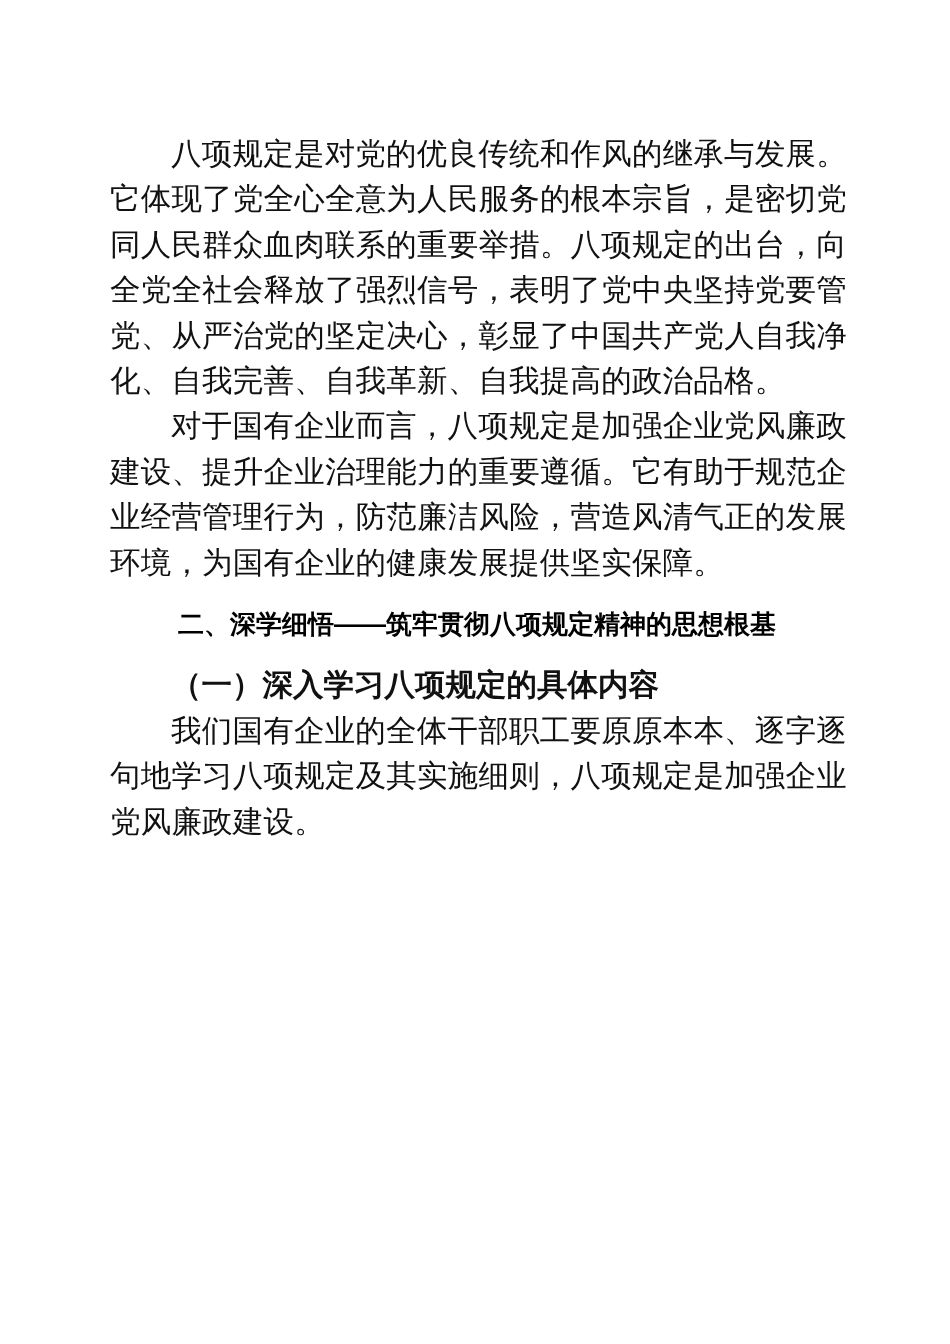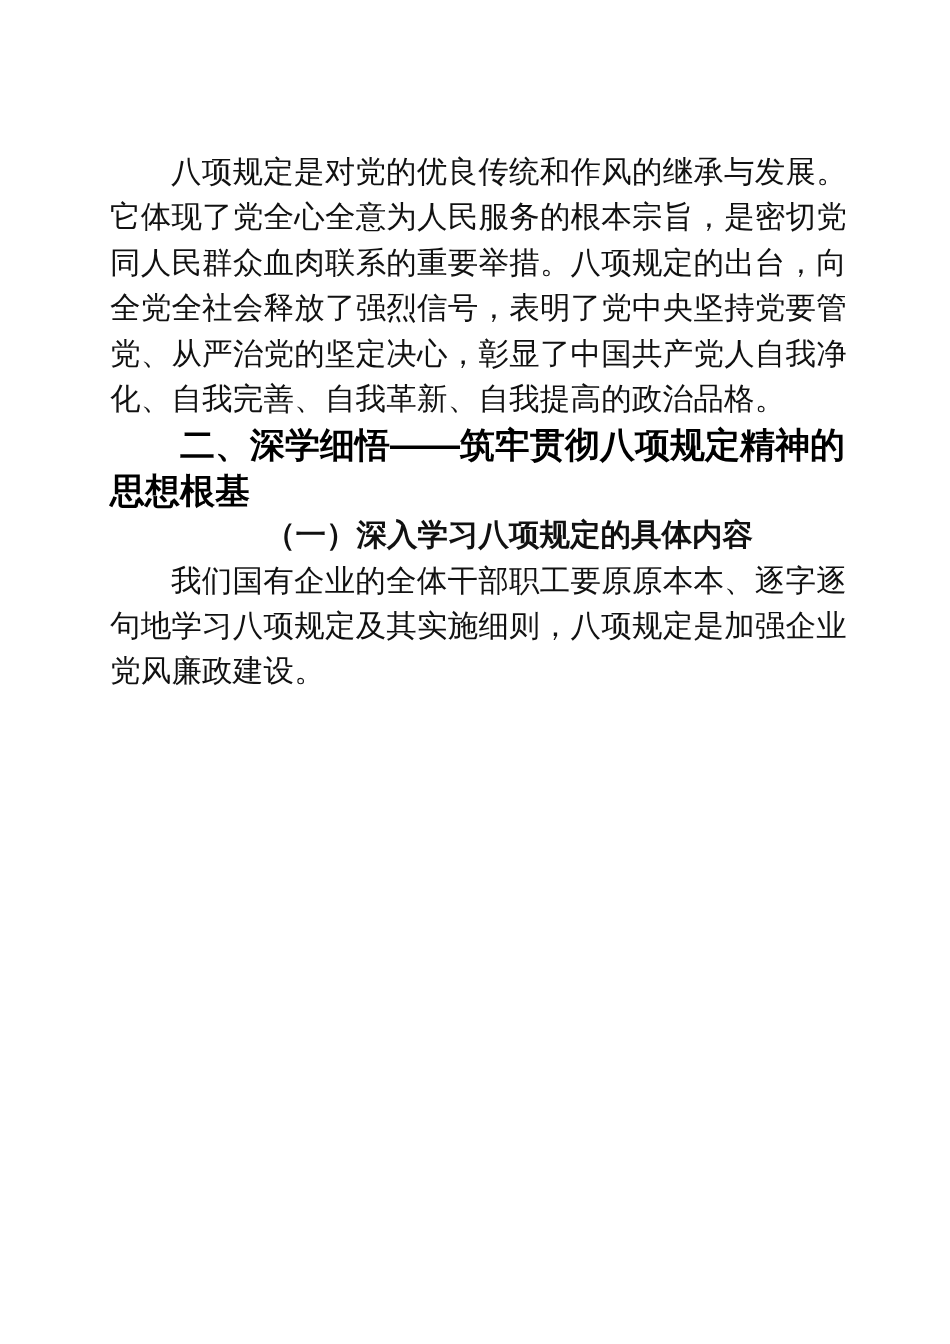--- a/index.html
+++ b/index.html
@@ -19,21 +19,21 @@
     width: 950px;
     height: 1344px;
     background: #ffffff;
     box-sizing: border-box;
   }
 
   
   .doc-body {
     position: absolute;
     left: 110px;
-    top: 150px;
+    top: 132px;
     width: 737px;
   }
 
   
   .para {
     font-family: "Liberation Serif", "DejaVu Serif", serif;
     font-size: 30.5px;
     line-height: 45.4px;
     color: #111111;
     text-align: justify;
@@ -42,50 +42,51 @@
     margin: 0 0 0 0;
     letter-spacing: 0.2px;
     word-break: break-all;
     -webkit-font-smoothing: antialiased;
   }
 
   
   .heading-2 {
     font-family: "Liberation Sans", "DejaVu Sans", sans-serif;
     font-weight: bold;
-    font-size: 35px;
+    font-size: 26px;
     line-height: 45.4px;
     color: #000000;
     text-indent: 2em;
     text-align: left;
-    margin: 0;
+    margin: 16px;
     letter-spacing: 0px;
     word-break: break-all;
   }
 
   
   .heading-3 {
     font-family: "Liberation Serif", "DejaVu Serif", serif;
     font-size: 30.5px;
     line-height: 45.4px;
     color: #111111;
     text-indent: 2em;
-    text-align: center;
+    text-align: left;
     margin: 0;
     word-break: break-all;
   }
 </style>
 </head>
 <body>
 
 <div class="page">
   <div class="doc-body">
 
     <p class="para">八项规定是对党的优良传统和作风的继承与发展。它体现了党全心全意为人民服务的根本宗旨，是密切党同人民群众血肉联系的重要举措。八项规定的出台，向全党全社会释放了强烈信号，表明了党中央坚持党要管党、从严治党的坚定决心，彰显了中国共产党人自我净化、自我完善、自我革新、自我提高的政治品格。</p>
 
+    <p class="para">对于国有企业而言，八项规定是加强企业党风廉政建设、提升企业治理能力的重要遵循。它有助于规范企业经营管理行为，防范廉洁风险，营造风清气正的发展环境，为国有企业的健康发展提供坚实保障。</p>
 
     <h2 class="heading-2">二、深学细悟——筑牢贯彻八项规定精神的思想根基</h2>
 
     <h3 class="heading-3">（一）深入学习八项规定的具体内容</h3>
 
 
     <p class="para">我们国有企业的全体干部职工要原原本本、逐字逐句地学习八项规定及其实施细则，八项规定是加强企业党风廉政建设。</p>
 
   </div>
 </div>

